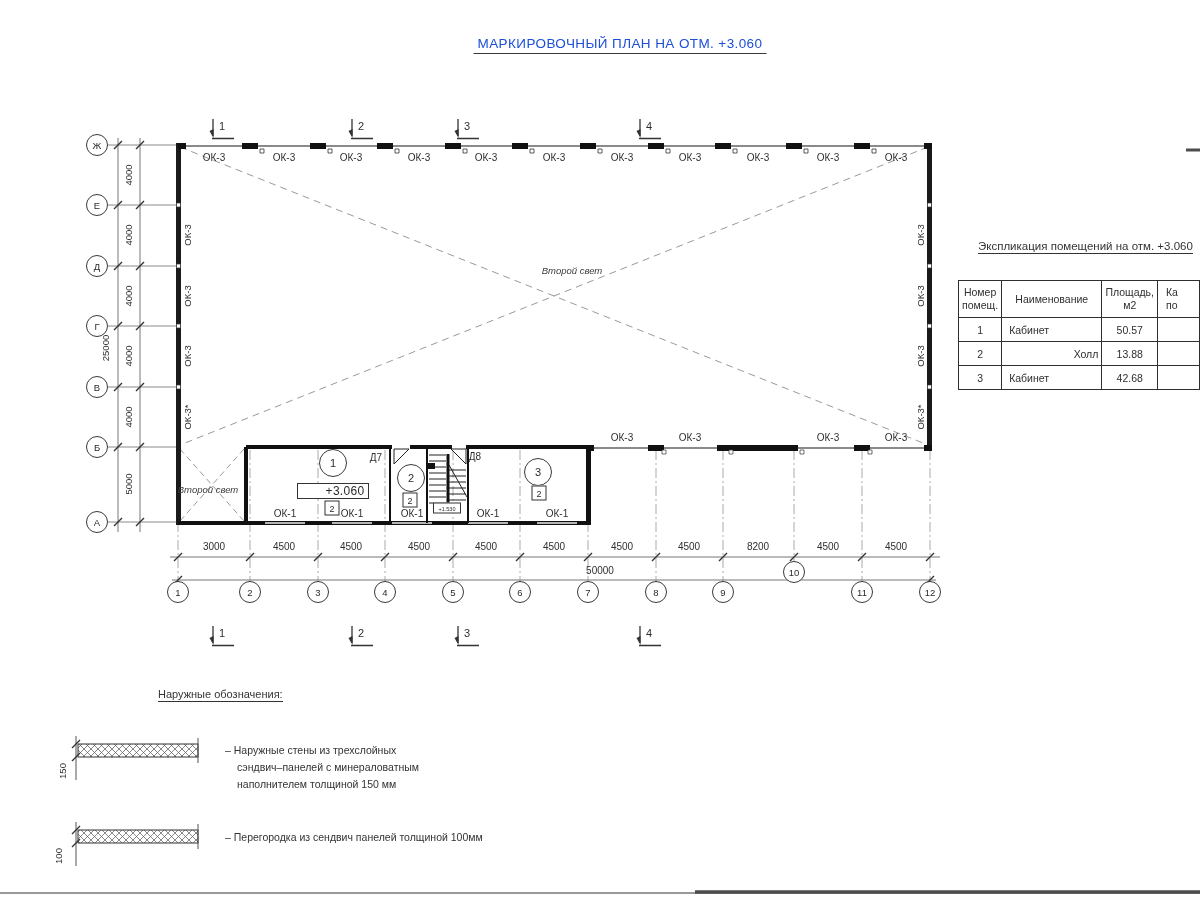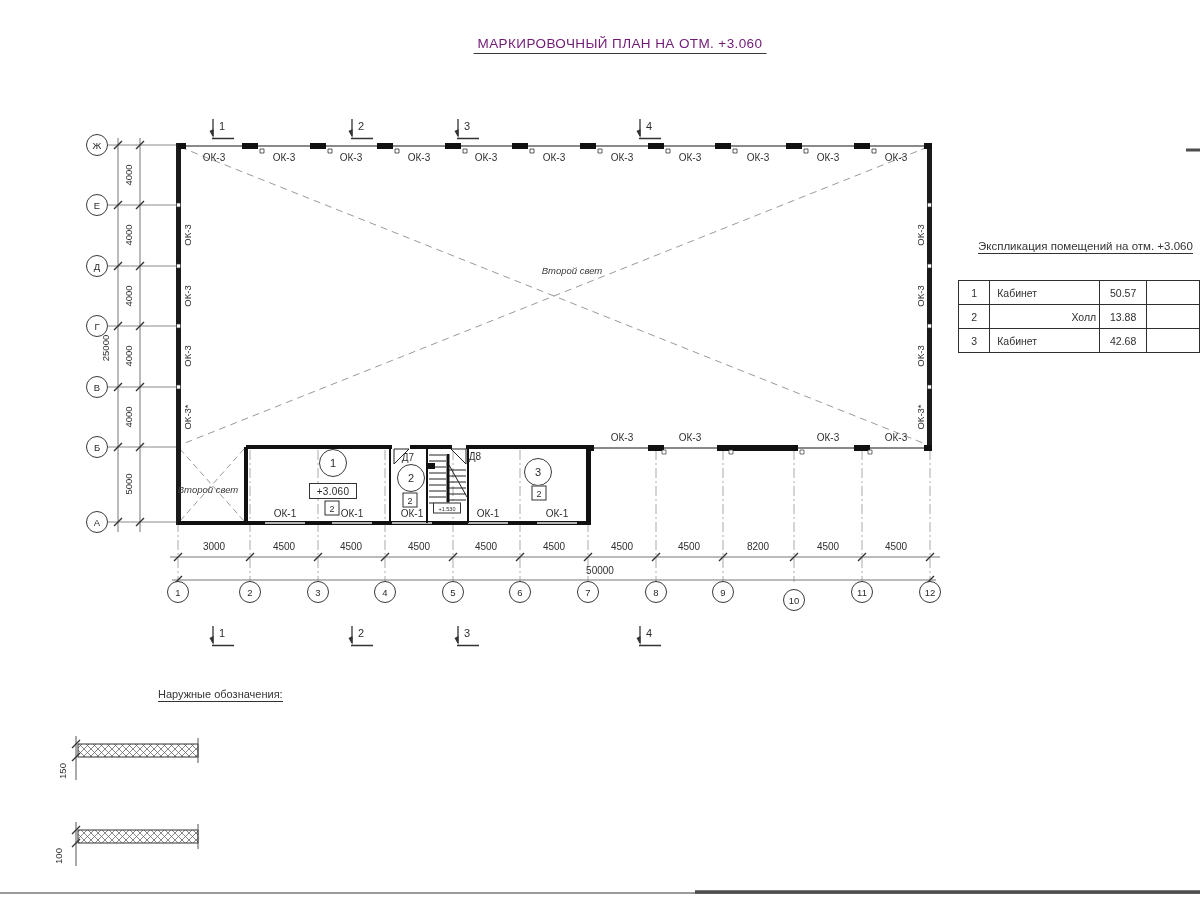--- a/index.html
+++ b/index.html
@@ -2,29 +2,29 @@
 <html><head>
 <meta charset="utf-8">
 <style>
   html,body{margin:0;padding:0;background:#fff;}
   #canvas{position:relative;width:1200px;height:900px;background:#ffffff;overflow:hidden;
           font-family:"Liberation Sans",sans-serif;color:#2b2b2b;}
   #canvas svg{position:absolute;left:0;top:0;}
   .L{position:absolute;transform:translate(-50%,-50%);font-size:10px;white-space:nowrap;color:#2f2f2f;}
   .Lr{position:absolute;transform:translate(-50%,-50%) rotate(-90deg);font-size:9.5px;white-space:nowrap;color:#2f2f2f;}
   .it{font-style:italic;color:#3c3c3c;}
-  .title{font-size:13.5px;letter-spacing:.4px;border-bottom:1.2px solid #3a3a3a;padding:0 4px 2px;color:#701a75;}
+  .title{font-size:13.5px;letter-spacing:.4px;border-bottom:1.2px solid #3a3a3a;padding:0 4px 2px;color:#1d4ed8;}
   .circ{position:absolute;transform:translate(-50%,-50%);border:1px solid #3a3a3a;border-radius:50%;
         background:#fff;display:flex;align-items:center;justify-content:center;}
   .ax{width:20px;height:20px;font-size:9.5px;}
   .room{width:26px;height:26px;font-size:11px;}
   .badge{position:absolute;transform:translate(-50%,-50%);border:1px solid #333;background:#fff;
          display:flex;align-items:center;justify-content:center;}
   .b2{width:13px;height:13px;font-size:9px;}
-  .elev{width:46px;height:14px;font-size:10px;letter-spacing:.3px;}
+  .elev{width:46px;height:14px;font-size:12px;letter-spacing:.3px;padding-left:24px;}
   .stairlbl{width:26px;height:9px;font-size:5.5px;}
   .heading-u{position:absolute;font-size:11.5px;border-bottom:1px solid #333;padding-bottom:1px;color:#343434;white-space:nowrap;}
   .tbl{position:absolute;left:958px;top:280px;border-collapse:collapse;font-size:10.5px;color:#2f2f2f;background:#fff;table-layout:fixed;}
   .tbl td{border:1.2px solid #2f2f2f;text-align:center;vertical-align:middle;padding:0 3px;overflow:hidden;}
   .pre{white-space:pre-line;line-height:1.25;}
   .hrow td{height:36px;}
   .drow td{height:23px;}
   .leg-text{position:absolute;font-size:10.5px;line-height:17px;white-space:pre-line;
             text-indent:-12px;padding-left:12px;color:#333;}
 </style>
@@ -197,41 +197,41 @@
 
 <div class="circ room" style="left:333px;top:463px;">1</div>
 <div class="circ room" style="left:411px;top:478px;">2</div>
 <div class="circ room" style="left:538px;top:472px;">3</div>
 <div class="badge elev" style="left:333px;top:491px;">+3.060</div>
 <div class="badge b2" style="left:332px;top:508px;">2</div>
 <div class="badge b2" style="left:410px;top:500px;">2</div>
 <div class="badge b2" style="left:539px;top:493px;">2</div>
 <div class="badge stairlbl" style="left:447px;top:508px;">+1.530</div>
 
-<div class="L" style="left:408px;top:457px;">Д7</div>
+<div class="L" style="left:376px;top:457px;">Д7</div>
 <div class="L" style="left:475px;top:456px;">Д8</div>
 
 <div class="circ ax" style="left:97px;top:145px;">Ж</div>
 <div class="circ ax" style="left:97px;top:205px;">Е</div>
 <div class="circ ax" style="left:97px;top:266px;">Д</div>
 <div class="circ ax" style="left:97px;top:326px;">Г</div>
 <div class="circ ax" style="left:97px;top:387px;">В</div>
 <div class="circ ax" style="left:97px;top:447px;">Б</div>
 <div class="circ ax" style="left:97px;top:522px;">А</div>
 
 <div class="circ ax" style="left:178px;top:592px;">1</div>
 <div class="circ ax" style="left:250px;top:592px;">2</div>
 <div class="circ ax" style="left:318px;top:592px;">3</div>
 <div class="circ ax" style="left:385px;top:592px;">4</div>
 <div class="circ ax" style="left:453px;top:592px;">5</div>
 <div class="circ ax" style="left:520px;top:592px;">6</div>
 <div class="circ ax" style="left:588px;top:592px;">7</div>
 <div class="circ ax" style="left:656px;top:592px;">8</div>
 <div class="circ ax" style="left:723px;top:592px;">9</div>
-<div class="circ ax" style="left:794px;top:600px;">10</div>
+<div class="circ ax" style="left:794px;top:572px;">10</div>
 <div class="circ ax" style="left:862px;top:592px;">11</div>
 <div class="circ ax" style="left:930px;top:592px;">12</div>
 
 <div class="Lr" style="left:128px;top:175px;">4000</div>
 <div class="Lr" style="left:128px;top:235px;">4000</div>
 <div class="Lr" style="left:128px;top:296px;">4000</div>
 <div class="Lr" style="left:128px;top:356px;">4000</div>
 <div class="Lr" style="left:128px;top:417px;">4000</div>
 <div class="Lr" style="left:128px;top:484px;">5000</div>
 <div class="Lr" style="left:105px;top:348px;">25000</div>
@@ -260,20 +260,29 @@
 
 <div class="heading-u" style="left:978px;top:240px;">Экспликация помещений на отм. +3.060</div>
 <table class="tbl">
   <colgroup>
         <col style="width:38px">
         <col style="width:132px">
         <col style="width:52px">
         <col style="width:70px">
       </colgroup>
   <tbody>
+        <tr class="hrow">
+    <td class="pre">Номер
+помещ.</td>
+    <td>Наименование</td>
+    <td class="pre">Площадь,
+м2</td>
+    <td class="pre" style="text-align:left;padding-left:8px;">Ка
+по</td>
+  </tr>
   <tr class="drow">
     <td>1</td>
     <td style="text-align:left;padding-left:7px;">Кабинет</td>
     <td>50.57</td>
     <td></td>
   </tr>
   <tr class="drow">
     <td>2</td>
     <td style="text-align:right;padding-left:7px;">Холл</td>
     <td>13.88</td>
@@ -282,16 +291,20 @@
   <tr class="drow">
     <td>3</td>
     <td style="text-align:left;padding-left:7px;">Кабинет</td>
     <td>42.68</td>
     <td></td>
   </tr>
 </tbody>
     </table>
 
 <div class="heading-u" style="left:158px;top:688px;font-size:11px;">Наружные обозначения:</div>
+<div class="leg-text" style="left:225px;top:742px;">– Наружные стены из трехслойных
+сэндвич–панелей с минераловатным
+наполнителем толщиной 150 мм</div>
+<div class="leg-text" style="left:225px;top:829px;">– Перегородка из сендвич панелей толщиной 100мм</div>
 <div class="Lr" style="left:62px;top:771px;">150</div>
 <div class="Lr" style="left:58px;top:856px;">100</div>
 
 </div>
 
 </body></html>

